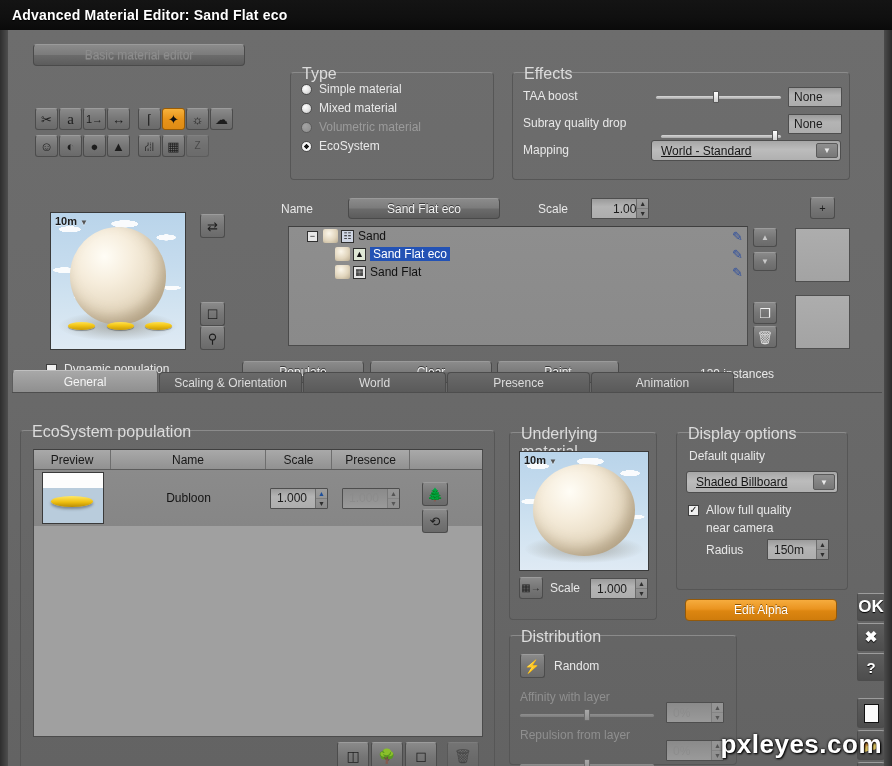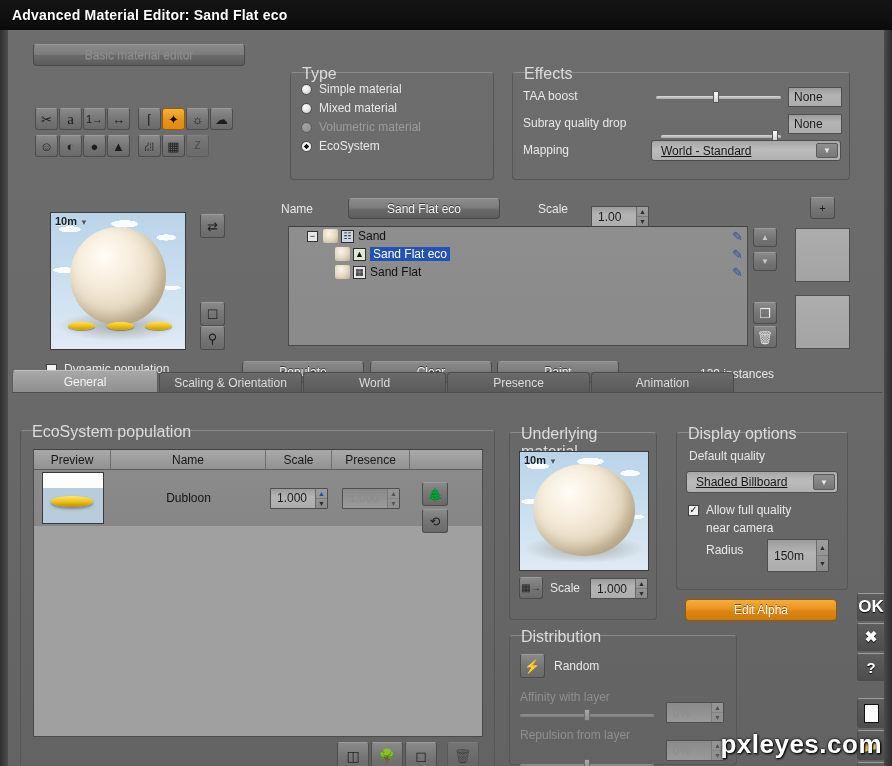--- a/index.html
+++ b/index.html
@@ -342,21 +342,21 @@
     <div class="abs" style="left:10px;top:70px;">Mapping</div>
     <div class="combo abs" style="left:138px;top:67px;width:190px;height:21px;">
       <span class="cap">World - Standard</span>
       <span class="arw">▼</span>
     </div>
   </div>
 
   <div class="abs" style="left:281px;top:172px;">Name</div>
   <div class="btn abs" style="left:348px;top:168px;width:152px;height:21px;">Sand Flat eco</div>
   <div class="abs" style="left:538px;top:172px;">Scale</div>
-  <div class="field abs" style="left:591px;top:176px;width:58px;height:21px;">
+  <div class="field abs" style="left:591px;top:168px;width:58px;height:21px;padding-left:15px;">
     <span style="flex:1;padding-left:6px;">1.00</span>
     <span class="spin">
         <i class="up">▲</i>
         <i>▼</i>
       </span>
   </div>
   <div class="icobtn abs" style="left:810px;top:167px;width:25px;height:22px;">
       <span class="toolicon" style="font-size:11px;">+</span>
     </div>
 
@@ -524,21 +524,21 @@
     <div class="combo abs" style="left:9px;top:38px;width:152px;height:22px;">
       <span class="cap">Shaded Billboard</span>
       <span class="arw">▼</span>
     </div>
     <label class="abs" style="left:11px;top:70px;display:flex;align-items:center;gap:7px;">
       <span class="chk">✓</span>
       <span>Allow full quality</span>
     </label>
     <div class="abs" style="left:29px;top:88px;">near camera</div>
     <div class="abs" style="left:29px;top:110px;">Radius</div>
-    <div class="field abs" style="left:90px;top:106px;width:62px;height:33px;">
+    <div class="field abs" style="left:90px;top:106px;width:62px;height:21px;">
       <span style="flex:1;padding-left:6px;">150m</span>
       <span class="spin">
           <i class="up">▲</i>
           <i>▼</i>
         </span>
     </div>
   </div>
 
   <div class="abs" style="left:685px;top:569px;width:152px;height:22px;border-radius:4px;border:1px solid #93590a;
               background:linear-gradient(to bottom,#f6ac3e 0%,#ea9420 45%,#dd8610 55%,#cf7c0c 100%);

